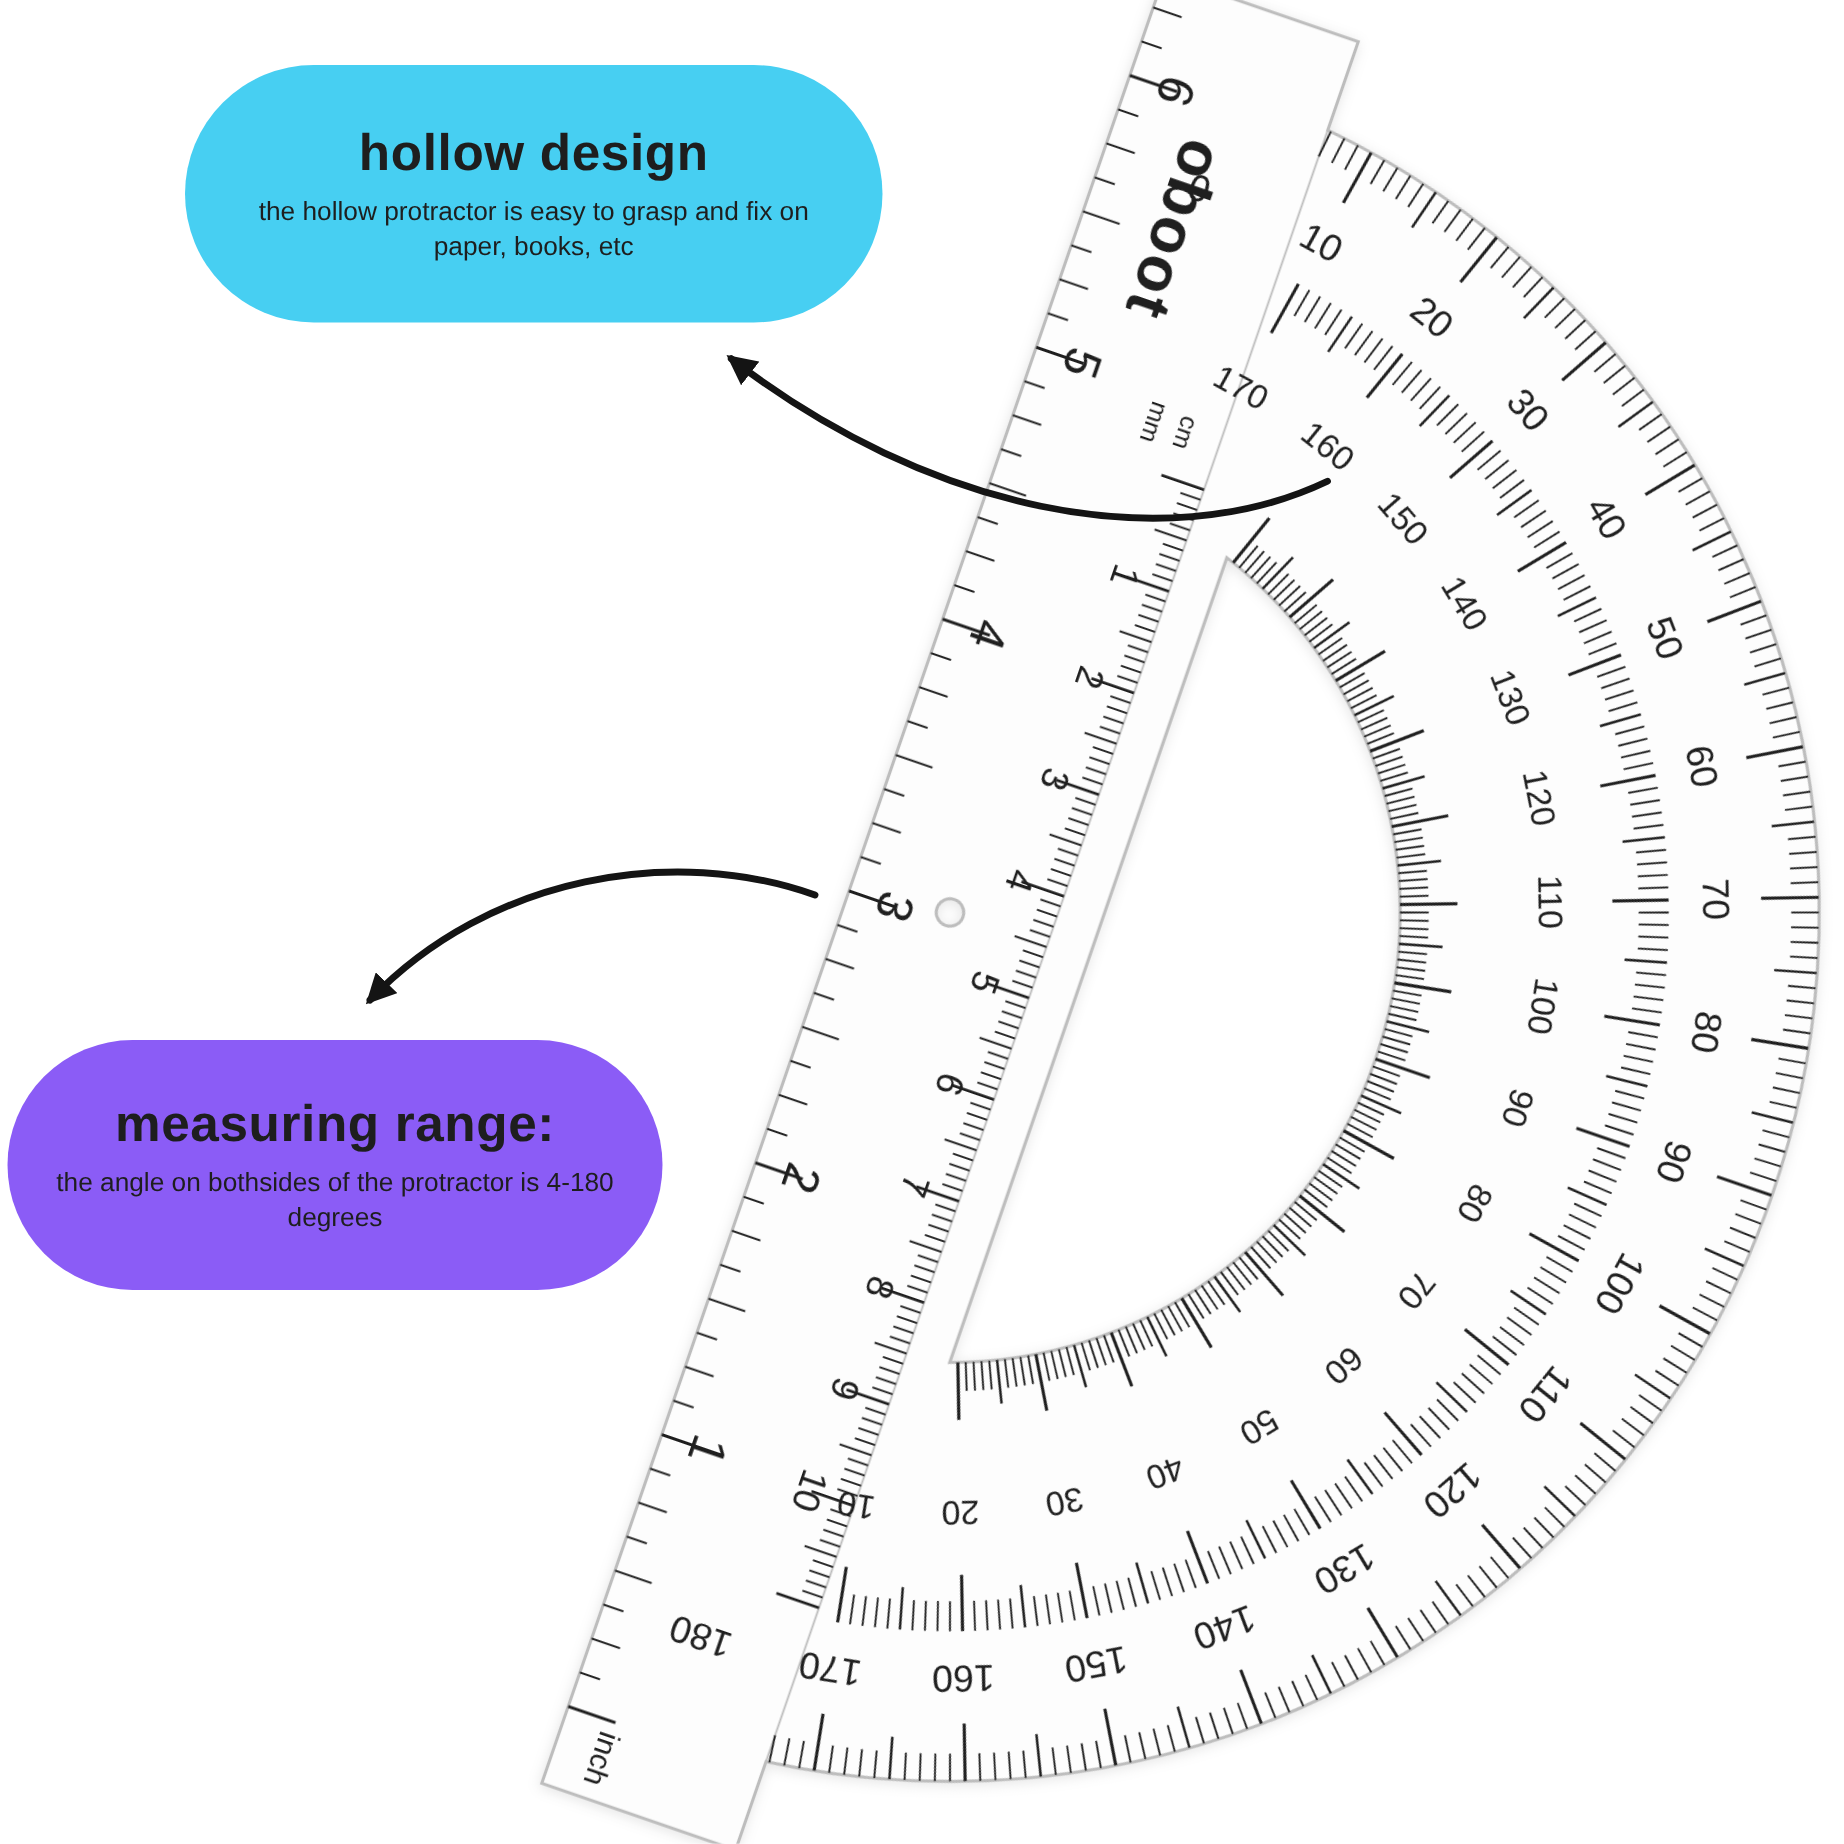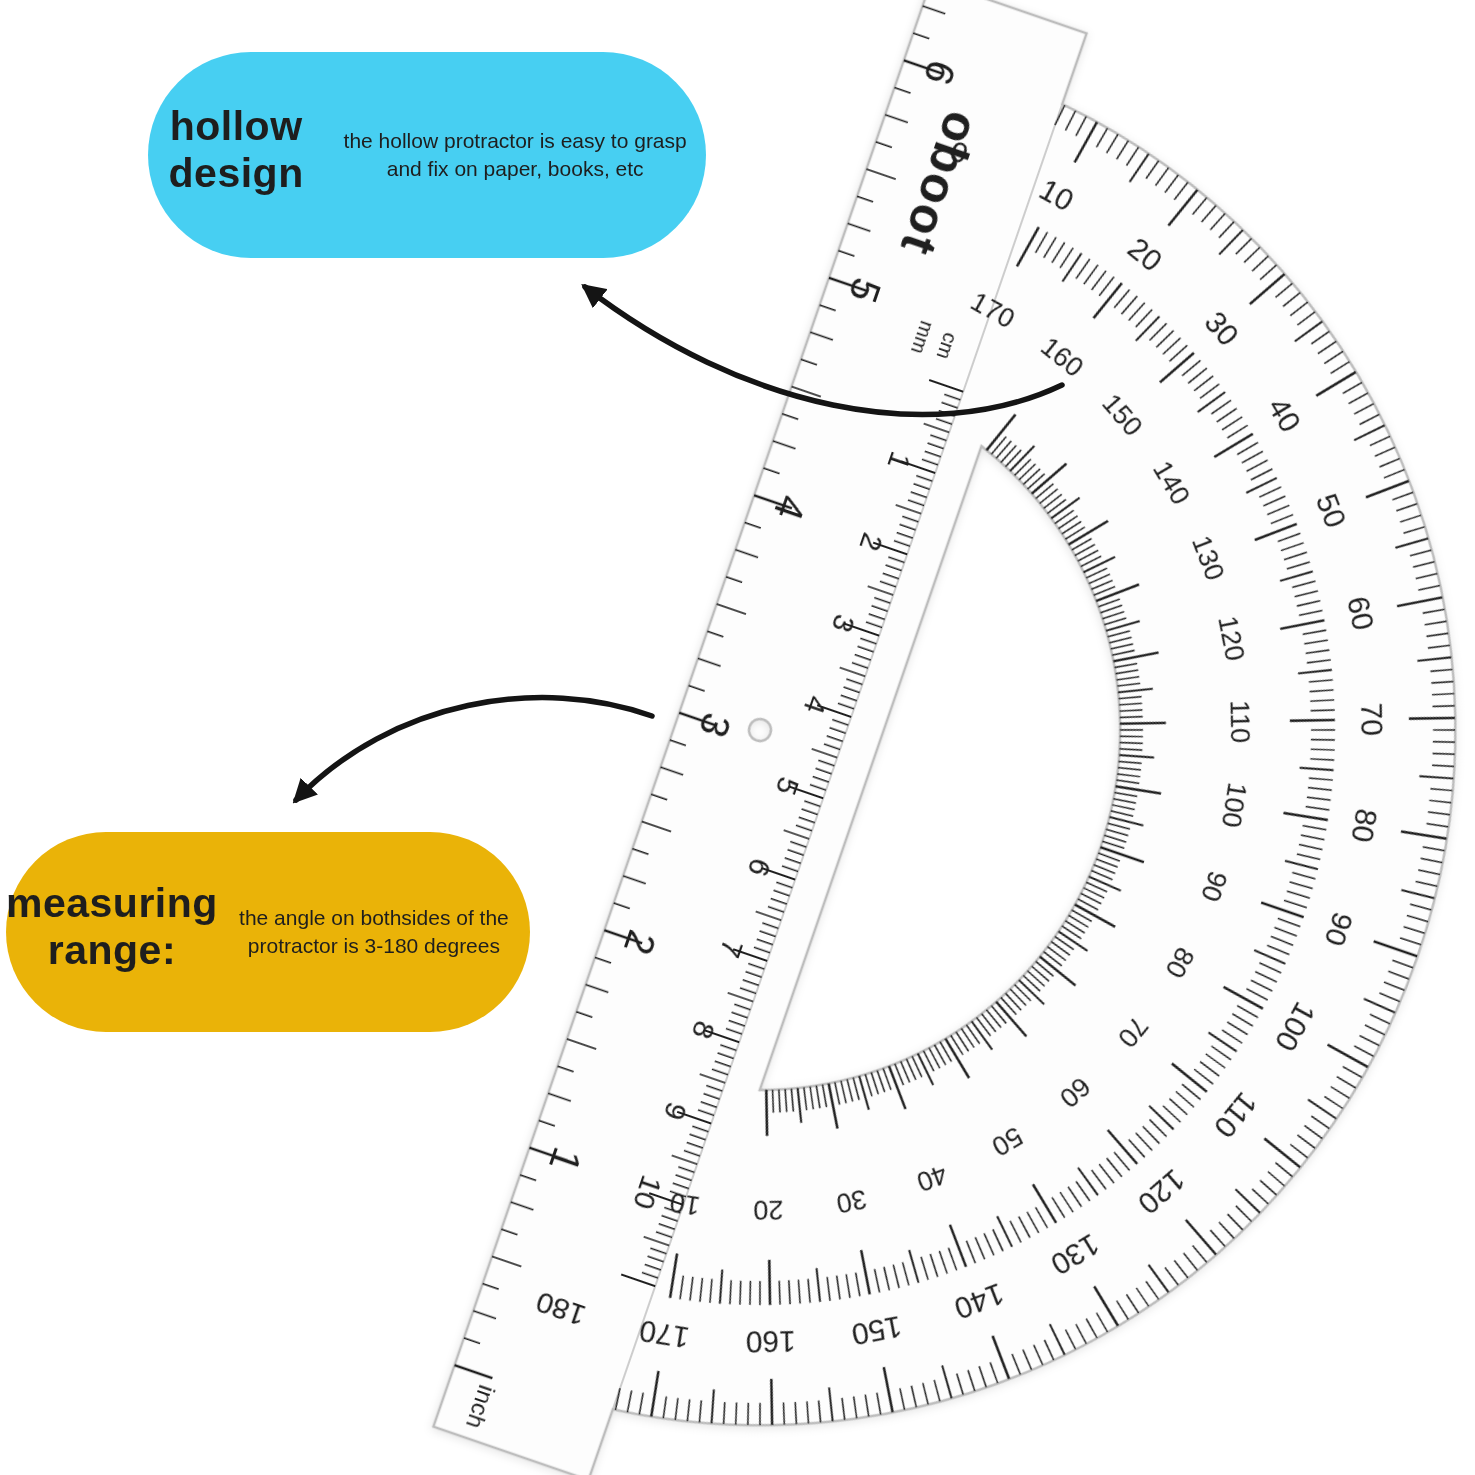--- a/index.html
+++ b/index.html
@@ -1,21 +1,21 @@
 <!DOCTYPE html>
 <html><head>
 <meta charset="utf-8">
 <style>
   html,body{margin:0;padding:0;background:#ffffff;}
   body{width:1475px;height:1475px;position:relative;overflow:hidden;
        font-family:"Liberation Sans", sans-serif;}
   .stage{position:absolute;inset:0;}
   svg.scene{position:absolute;left:0;top:0;}
-  .callout{position:absolute;display:flex;flex-direction:row;align-items:center;
-           justify-content:space-between;text-align:center;}
+  .callout{position:absolute;display:flex;flex-direction:column;align-items:center;
+           justify-content:center;text-align:center;}
   .callout-title{font-weight:bold;font-size:41px;letter-spacing:0.5px;margin-bottom:10px;}
   .callout-body{font-size:21px;line-height:1.32;max-width:86%;}
   .callout-hollow{left:148px;top:52px;width:558px;height:206px;border-radius:110px;}
   .callout-range{left:6px;top:832px;width:524px;height:200px;border-radius:100px;}
 </style>
 </head>
 <body>
 
 <div class="stage">
 
@@ -744,18 +744,18 @@
       <path id="arrow1" d="M 1062 385 C 930 448, 742 408, 585 287" fill="none" stroke-width="5.5" stroke-linecap="round" marker-end="url(#ah)" stroke="#141414"></path>
       <path id="arrow2" d="M 652 716 C 540 676, 392 700, 296 800" fill="none" stroke-width="5.5" stroke-linecap="round" marker-end="url(#ah)" stroke="#141414"></path>
     </g>
   </svg>
 
   <div class="callout callout-hollow" style="background: rgb(71, 207, 242); color: rgb(30, 30, 30);">
     <div class="callout-title">hollow design</div>
     <div class="callout-body">the hollow protractor is easy to grasp and fix on paper, books, etc</div>
   </div>
 
-  <div class="callout callout-range" style="background: #eab308; color: rgb(30, 30, 30);">
+  <div class="callout callout-range" style="background: #8b5cf6; color: rgb(30, 30, 30);">
     <div class="callout-title">measuring range:</div>
-    <div class="callout-body">the angle on bothsides of the protractor is 3-180 degrees</div>
+    <div class="callout-body">the angle on bothsides of the protractor is 4-180 degrees</div>
   </div>
 
 </div>
 
 </body></html>

